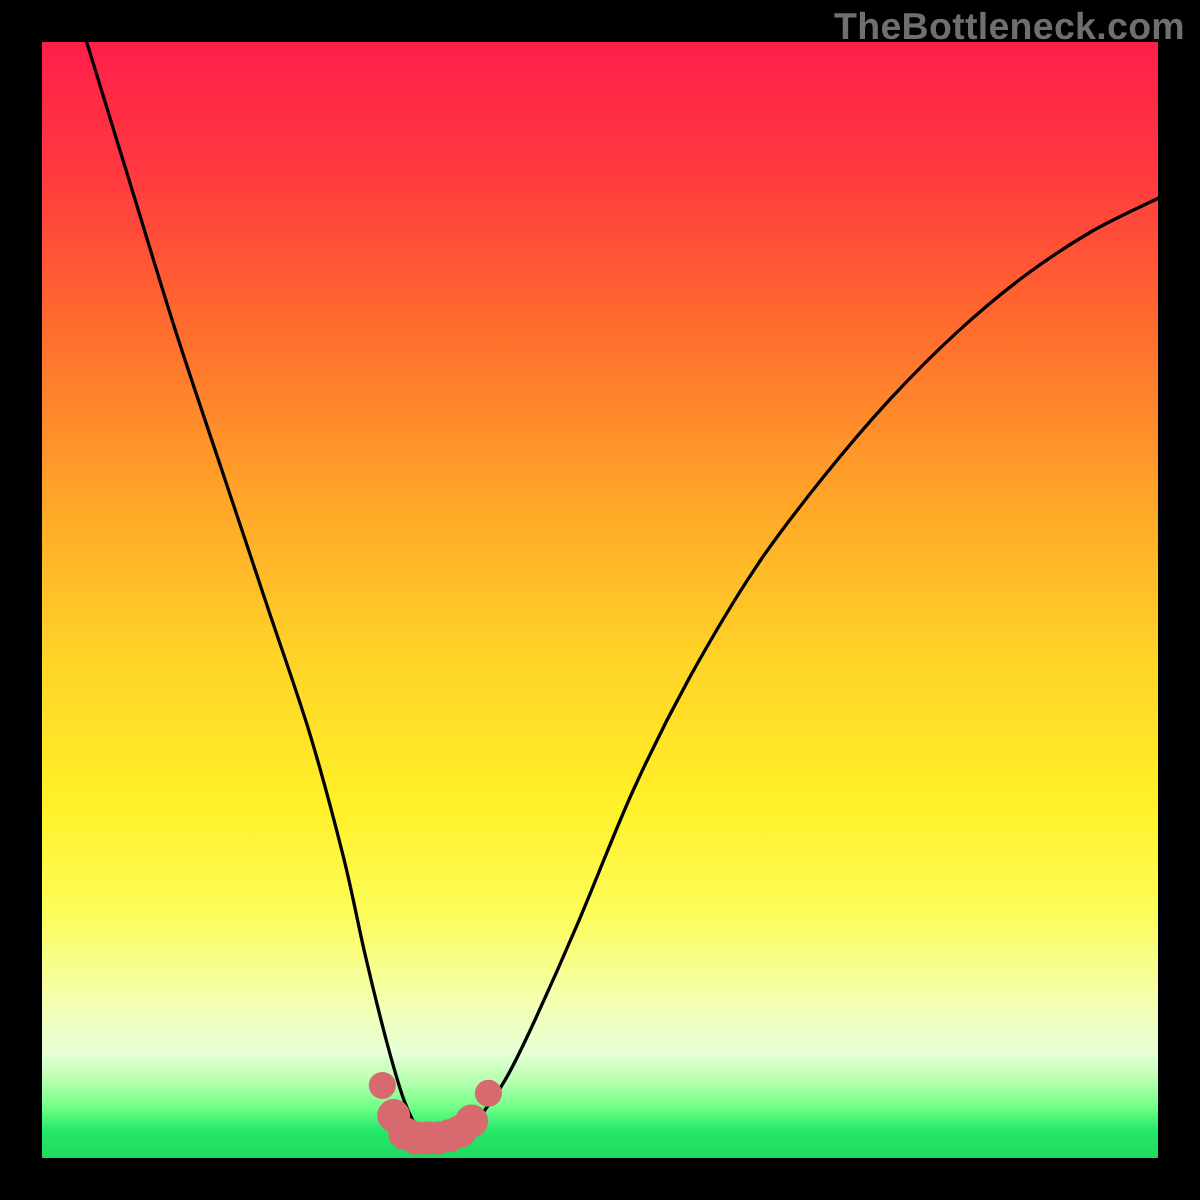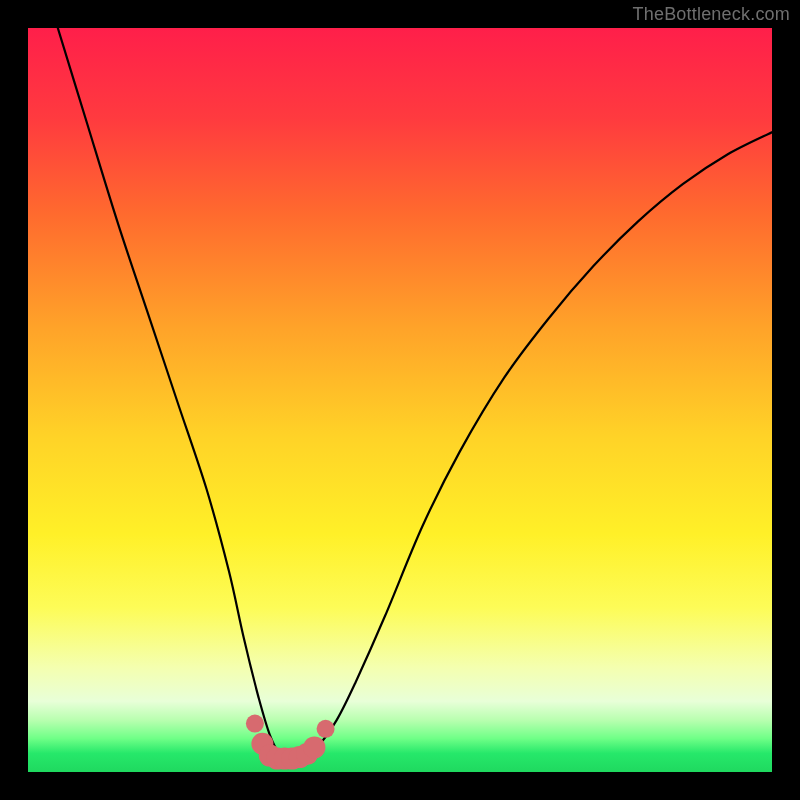--- a/index.html
+++ b/index.html
@@ -38,23 +38,23 @@
     position: absolute;
     left: 0; top: 0;
     width: 100%; height: 100%;
     pointer-events: none;
   }
   .watermark {
     position: absolute;
     top: 4px;
     right: 10px;
     color: #6f6f6f;
-    font-size: 18px;
+    font-size: 25px;
     letter-spacing: 0.2px;
-    font-weight: 400;
+    font-weight: 700;
   }
 </style>
 </head>
 <body>
 
 <div class="frame">
 
   <div class="watermark">TheBottleneck.com</div>
 
   <div class="plot-area">

